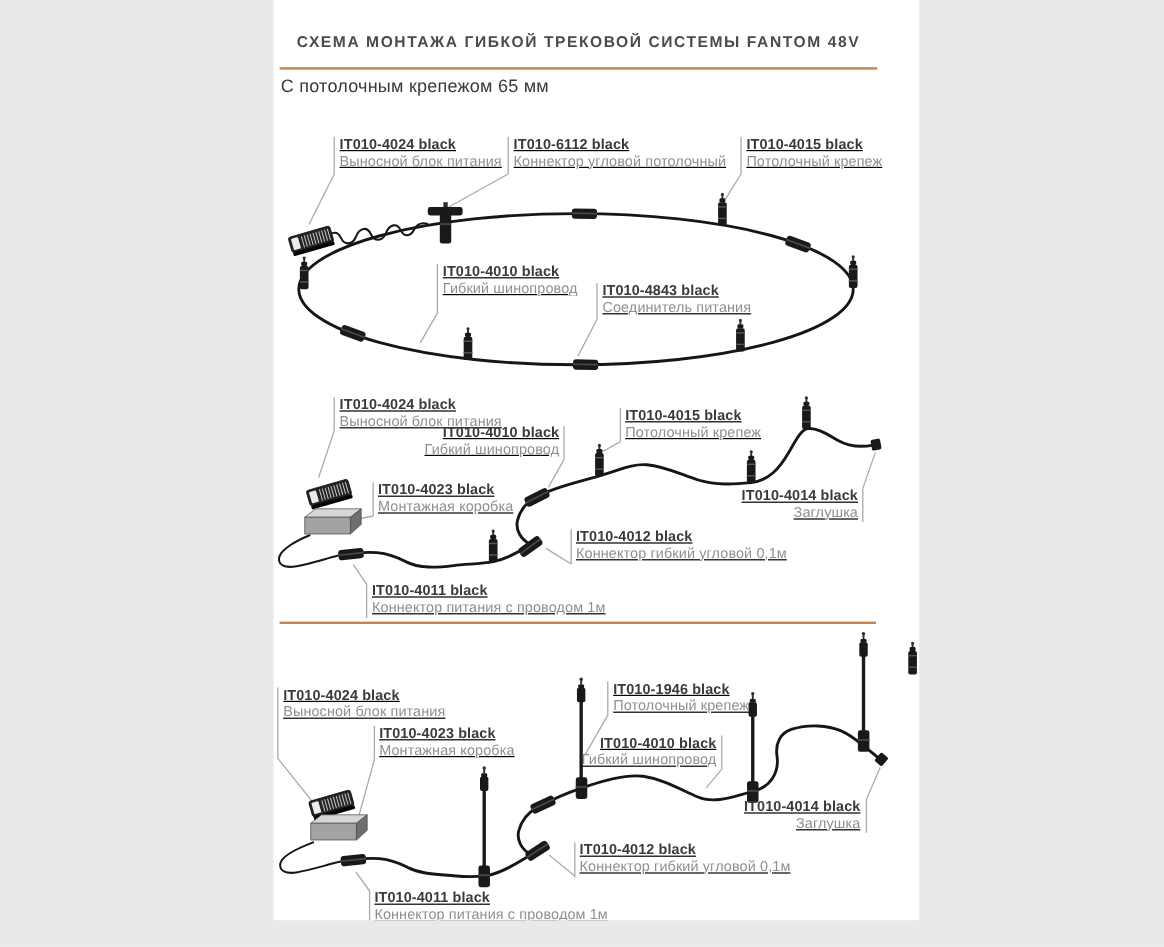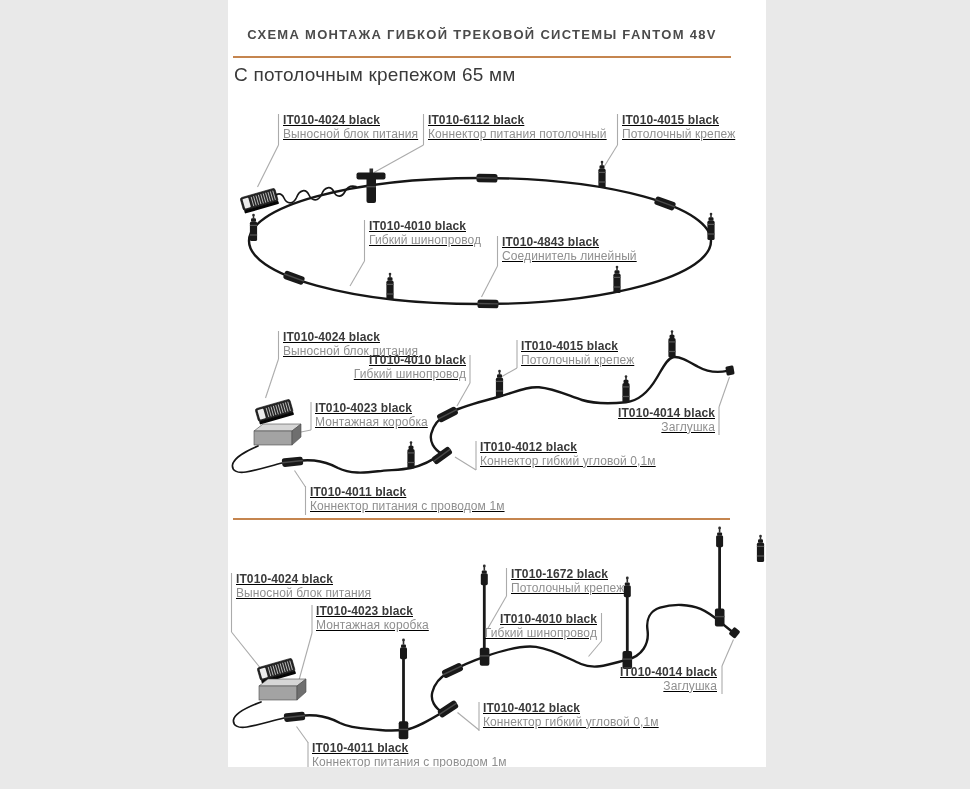--- a/index.html
+++ b/index.html
@@ -4,21 +4,21 @@
 <style>
   html,body{margin:0;padding:0;background:#e9e9e9;}
   .stage{position:relative;width:970px;height:767px;background:#e9e9e9;overflow:hidden;
          font-family:"Liberation Sans",sans-serif;}
   .page{position:absolute;left:228px;top:0;width:538px;height:777px;background:#ffffff;}
   .title{position:absolute;left:233px;top:27px;width:498px;text-align:center;
          font-size:13px;font-weight:700;letter-spacing:1.3px;color:#4b4b4b;}
   .rule{position:absolute;height:2px;background:#c5854f;}
   .rule1{left:233px;top:56px;width:498px;}
   .rule2{left:233px;top:518px;width:497px;}
-  .heading{position:absolute;font-size:19px;color:#3a3a3a;letter-spacing:.2px;}
+  .heading{position:absolute;font-size:15px;color:#3a3a3a;letter-spacing:.2px;}
   .h1{left:234px;top:64px;}
   .h2{left:234px;top:530px;}
   .art{position:absolute;left:0;top:0;}
   .lbl{position:absolute;font-size:12px;line-height:13.5px;letter-spacing:.1px;white-space:nowrap;text-decoration:underline;}
   .lbl .code{font-weight:700;color:#3a3a3a;}
   .lbl .desc{color:#8f8f8f;}
   .lbl.r{text-align:right;}
   .trk{fill:none;stroke:#161616;stroke-width:2.4;stroke-linecap:round;}
   .cord{fill:none;stroke:#161616;stroke-width:1.7;stroke-linecap:round;}
   .ld{fill:none;stroke:#ababab;stroke-width:1.1;}
@@ -233,33 +233,33 @@
       <use href="#pin65" transform="translate(760.5,562)"></use>
     </g>
   </svg>
 
   <div class="lbl" style="left:283px;top:114px">
     <div class="code">IT010-4024 black</div>
     <div class="desc">Выносной блок питания</div>
   </div>
   <div class="lbl" style="left:428px;top:114px">
     <div class="code">IT010-6112 black</div>
-    <div class="desc">Коннектор питания потолочный</div>
+    <div class="desc">Коннектор угловой потолочный</div>
   </div>
   <div class="lbl" style="left:622px;top:114px">
     <div class="code">IT010-4015 black</div>
     <div class="desc">Потолочный крепеж</div>
   </div>
   <div class="lbl" style="left:369px;top:220px">
     <div class="code">IT010-4010 black</div>
     <div class="desc">Гибкий шинопровод</div>
   </div>
   <div class="lbl" style="left:502px;top:236px">
     <div class="code">IT010-4843 black</div>
-    <div class="desc">Соединитель линейный</div>
+    <div class="desc">Соединитель питания</div>
   </div>
 
   <div class="lbl" style="left:283px;top:331px">
     <div class="code">IT010-4024 black</div>
     <div class="desc">Выносной блок питания</div>
   </div>
   <div class="lbl r" style="right:504px;top:354px">
     <div class="code">IT010-4010 black</div>
     <div class="desc">Гибкий шинопровод</div>
   </div>
@@ -286,21 +286,21 @@
 
   <div class="lbl" style="left:236px;top:573px">
     <div class="code">IT010-4024 black</div>
     <div class="desc">Выносной блок питания</div>
   </div>
   <div class="lbl" style="left:316px;top:605px">
     <div class="code">IT010-4023 black</div>
     <div class="desc">Монтажная коробка</div>
   </div>
   <div class="lbl" style="left:511px;top:568px">
-    <div class="code">IT010-1672 black</div>
+    <div class="code">IT010-1946 black</div>
     <div class="desc">Потолочный крепеж</div>
   </div>
   <div class="lbl r" style="right:373px;top:613px">
     <div class="code">IT010-4010 black</div>
     <div class="desc">Гибкий шинопровод</div>
   </div>
   <div class="lbl r" style="right:253px;top:666px">
     <div class="code">IT010-4014 black</div>
     <div class="desc">Заглушка</div>
   </div>

